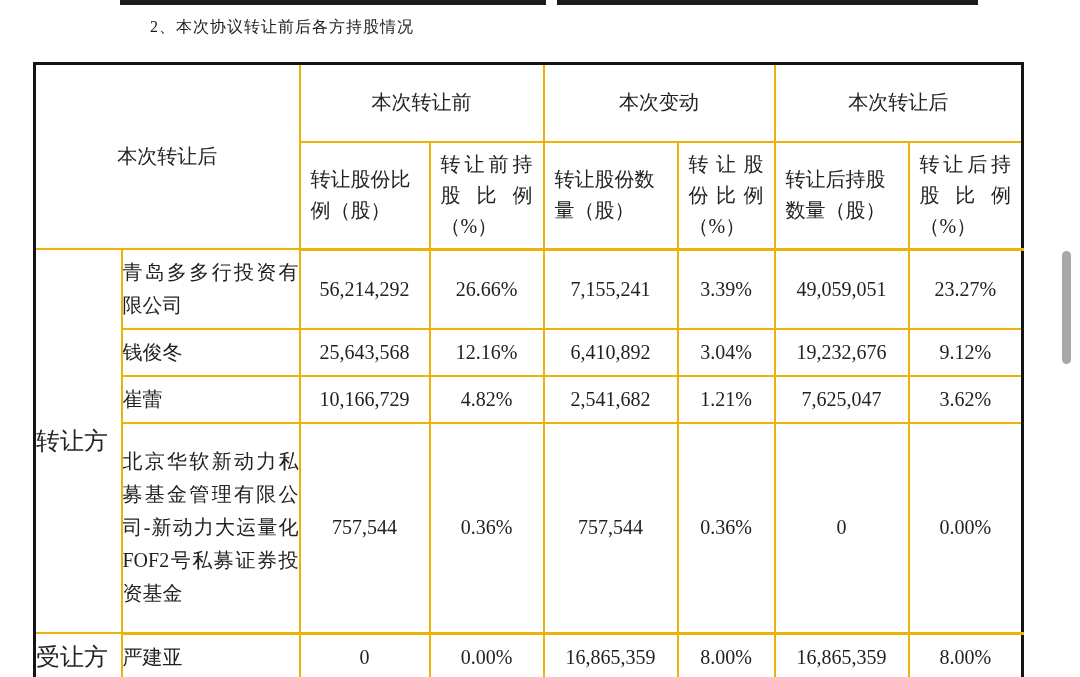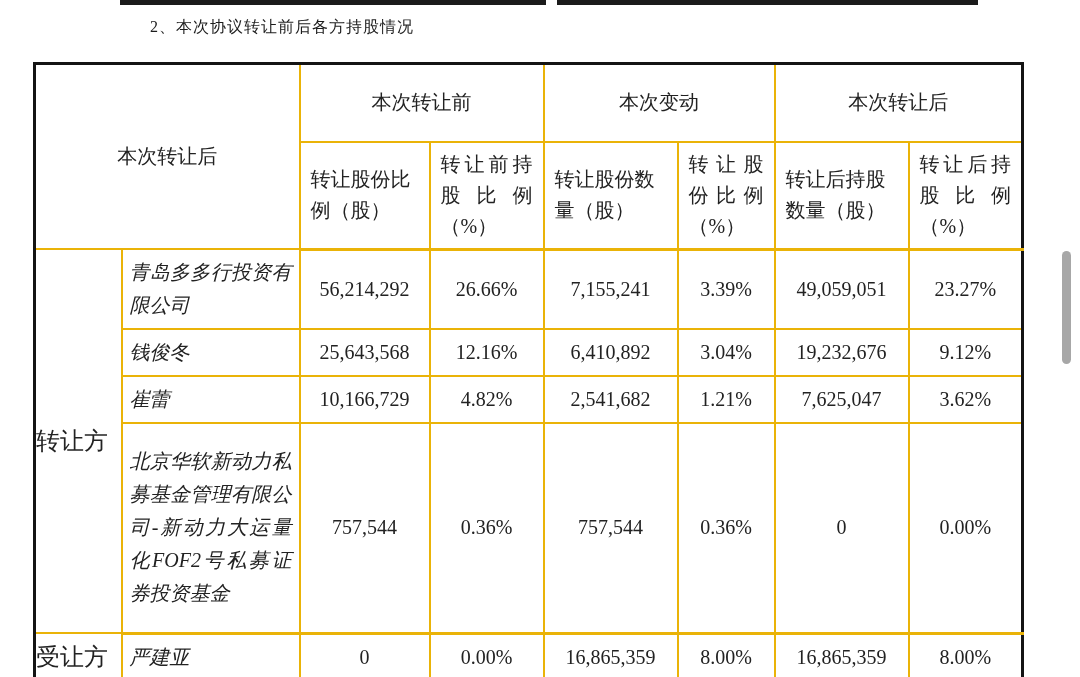--- a/index.html
+++ b/index.html
@@ -44,21 +44,21 @@
   tr.r5 { height: 38px; }
   tr.hrow2 th { border-bottom-width: 3px; }
   tr.r4 td, tr.r4 th { border-bottom-width: 3px; }
   .c-center { text-align: center; }
   .group-head { text-align: center; font-size: 20px; }
   .sub-head { text-align: left; padding: 6px 10px; line-height: 1.55; }
   .sub-head.justify { text-align: justify; text-justify: inter-ideograph; }
   .party-cell { text-align: left; font-size: 24px; }
   .name-cell {
     text-align: justify; text-justify: inter-ideograph;
-    padding: 6px 7px; line-height: 1.65; font-style: italic;
+    padding: 6px 0; line-height: 1.65;
   }
   .num-cell, .pct-cell { text-align: center; }
   .scrollbar-thumb {
     position: absolute; right: 9px; top: 251px;
     width: 9px; height: 113px;
     background: #a7a7a7; border-radius: 5px;
   }
 </style>
 </head>
 <body>

